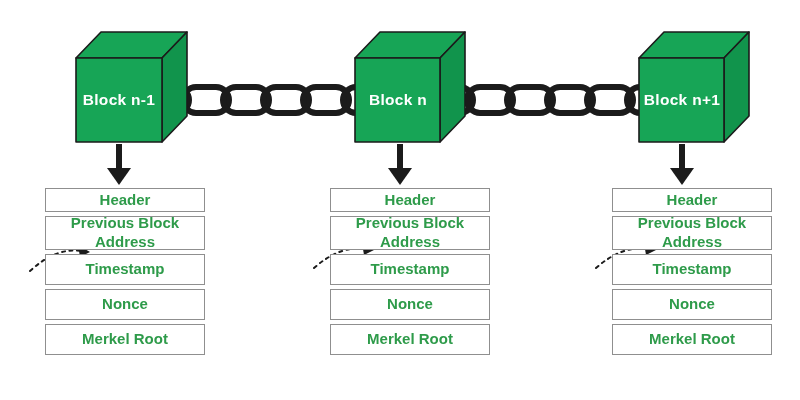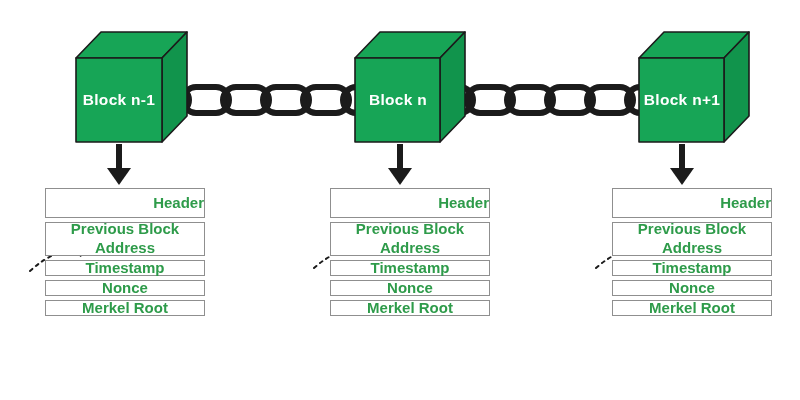--- a/index.html
+++ b/index.html
@@ -61,23 +61,23 @@
     border: 1px solid var(--field-border);
     display: flex;
     align-items: center;
     justify-content: center;
     text-align: center;
     color: var(--field-text);
     font-weight: 700;
     font-size: 15px;
     line-height: 1.25;
   }
-  .h-header { height: 30px; justify-content: flex-end; }
+  .h-header { height: 24px; }
   .h-prev   { height: 34px; padding: 0 18px; }
-  .h-std    { height: 16px; }
+  .h-std    { height: 31px; }
 </style>
 </head>
 <body>
 
 <div class="canvas">
 
   <svg class="layer" width="800" height="400" viewBox="0 0 800 400">
 
     <g>
       <rect class="chain-link" x="143" y="87" width="46" height="26" rx="13"></rect>

